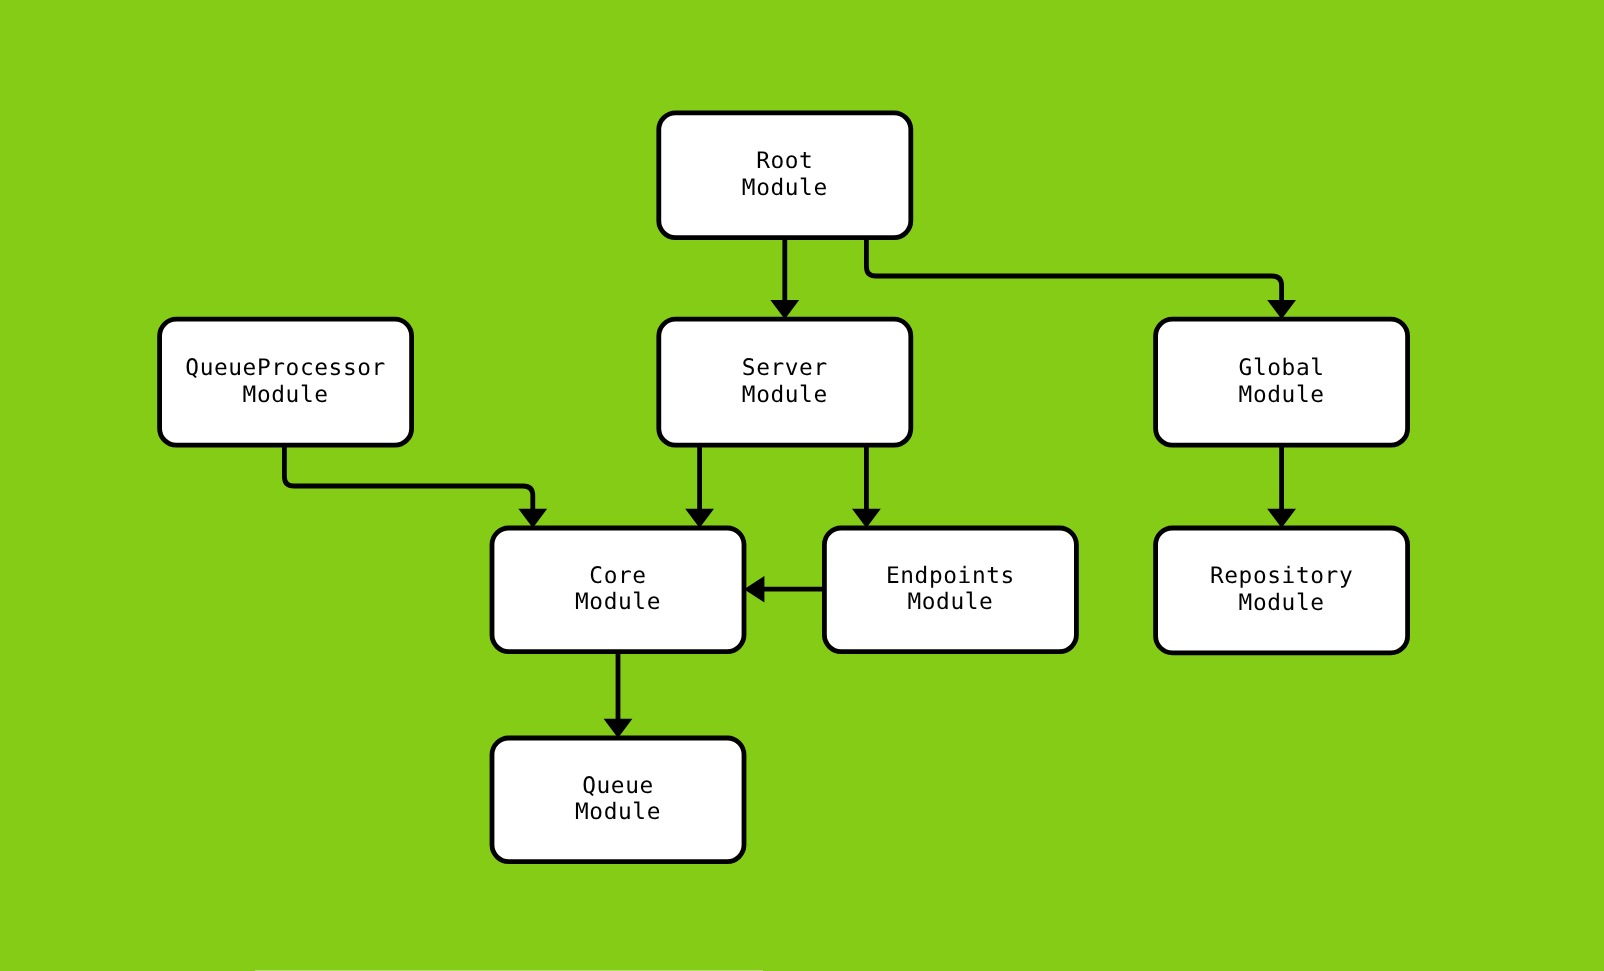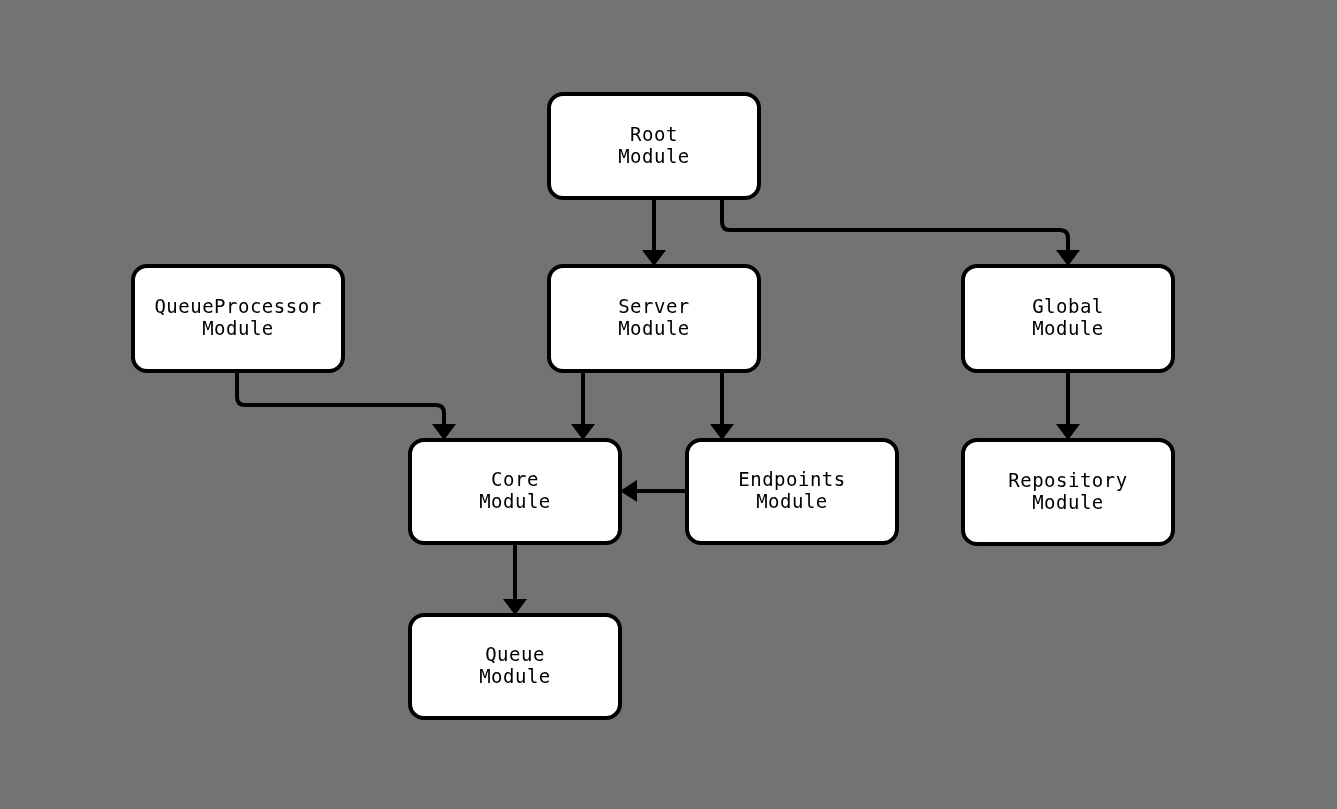--- a/index.html
+++ b/index.html
@@ -10,21 +10,21 @@
   body {
     width: 1337px;
     height: 809px;
     font-family: "DejaVu Sans Mono", monospace;
     overflow: hidden;
   }
   #diagram-root {
     position: relative;
     width: 1337px;
     height: 809px;
-    background: #737373;
+    background: #84cc16;
   }
   svg#module-graph {
     display: block;
     width: 1337px;
     height: 809px;
   }
   .node-box {
     fill: #ffffff;
     stroke: #000000;
     stroke-width: 4;

